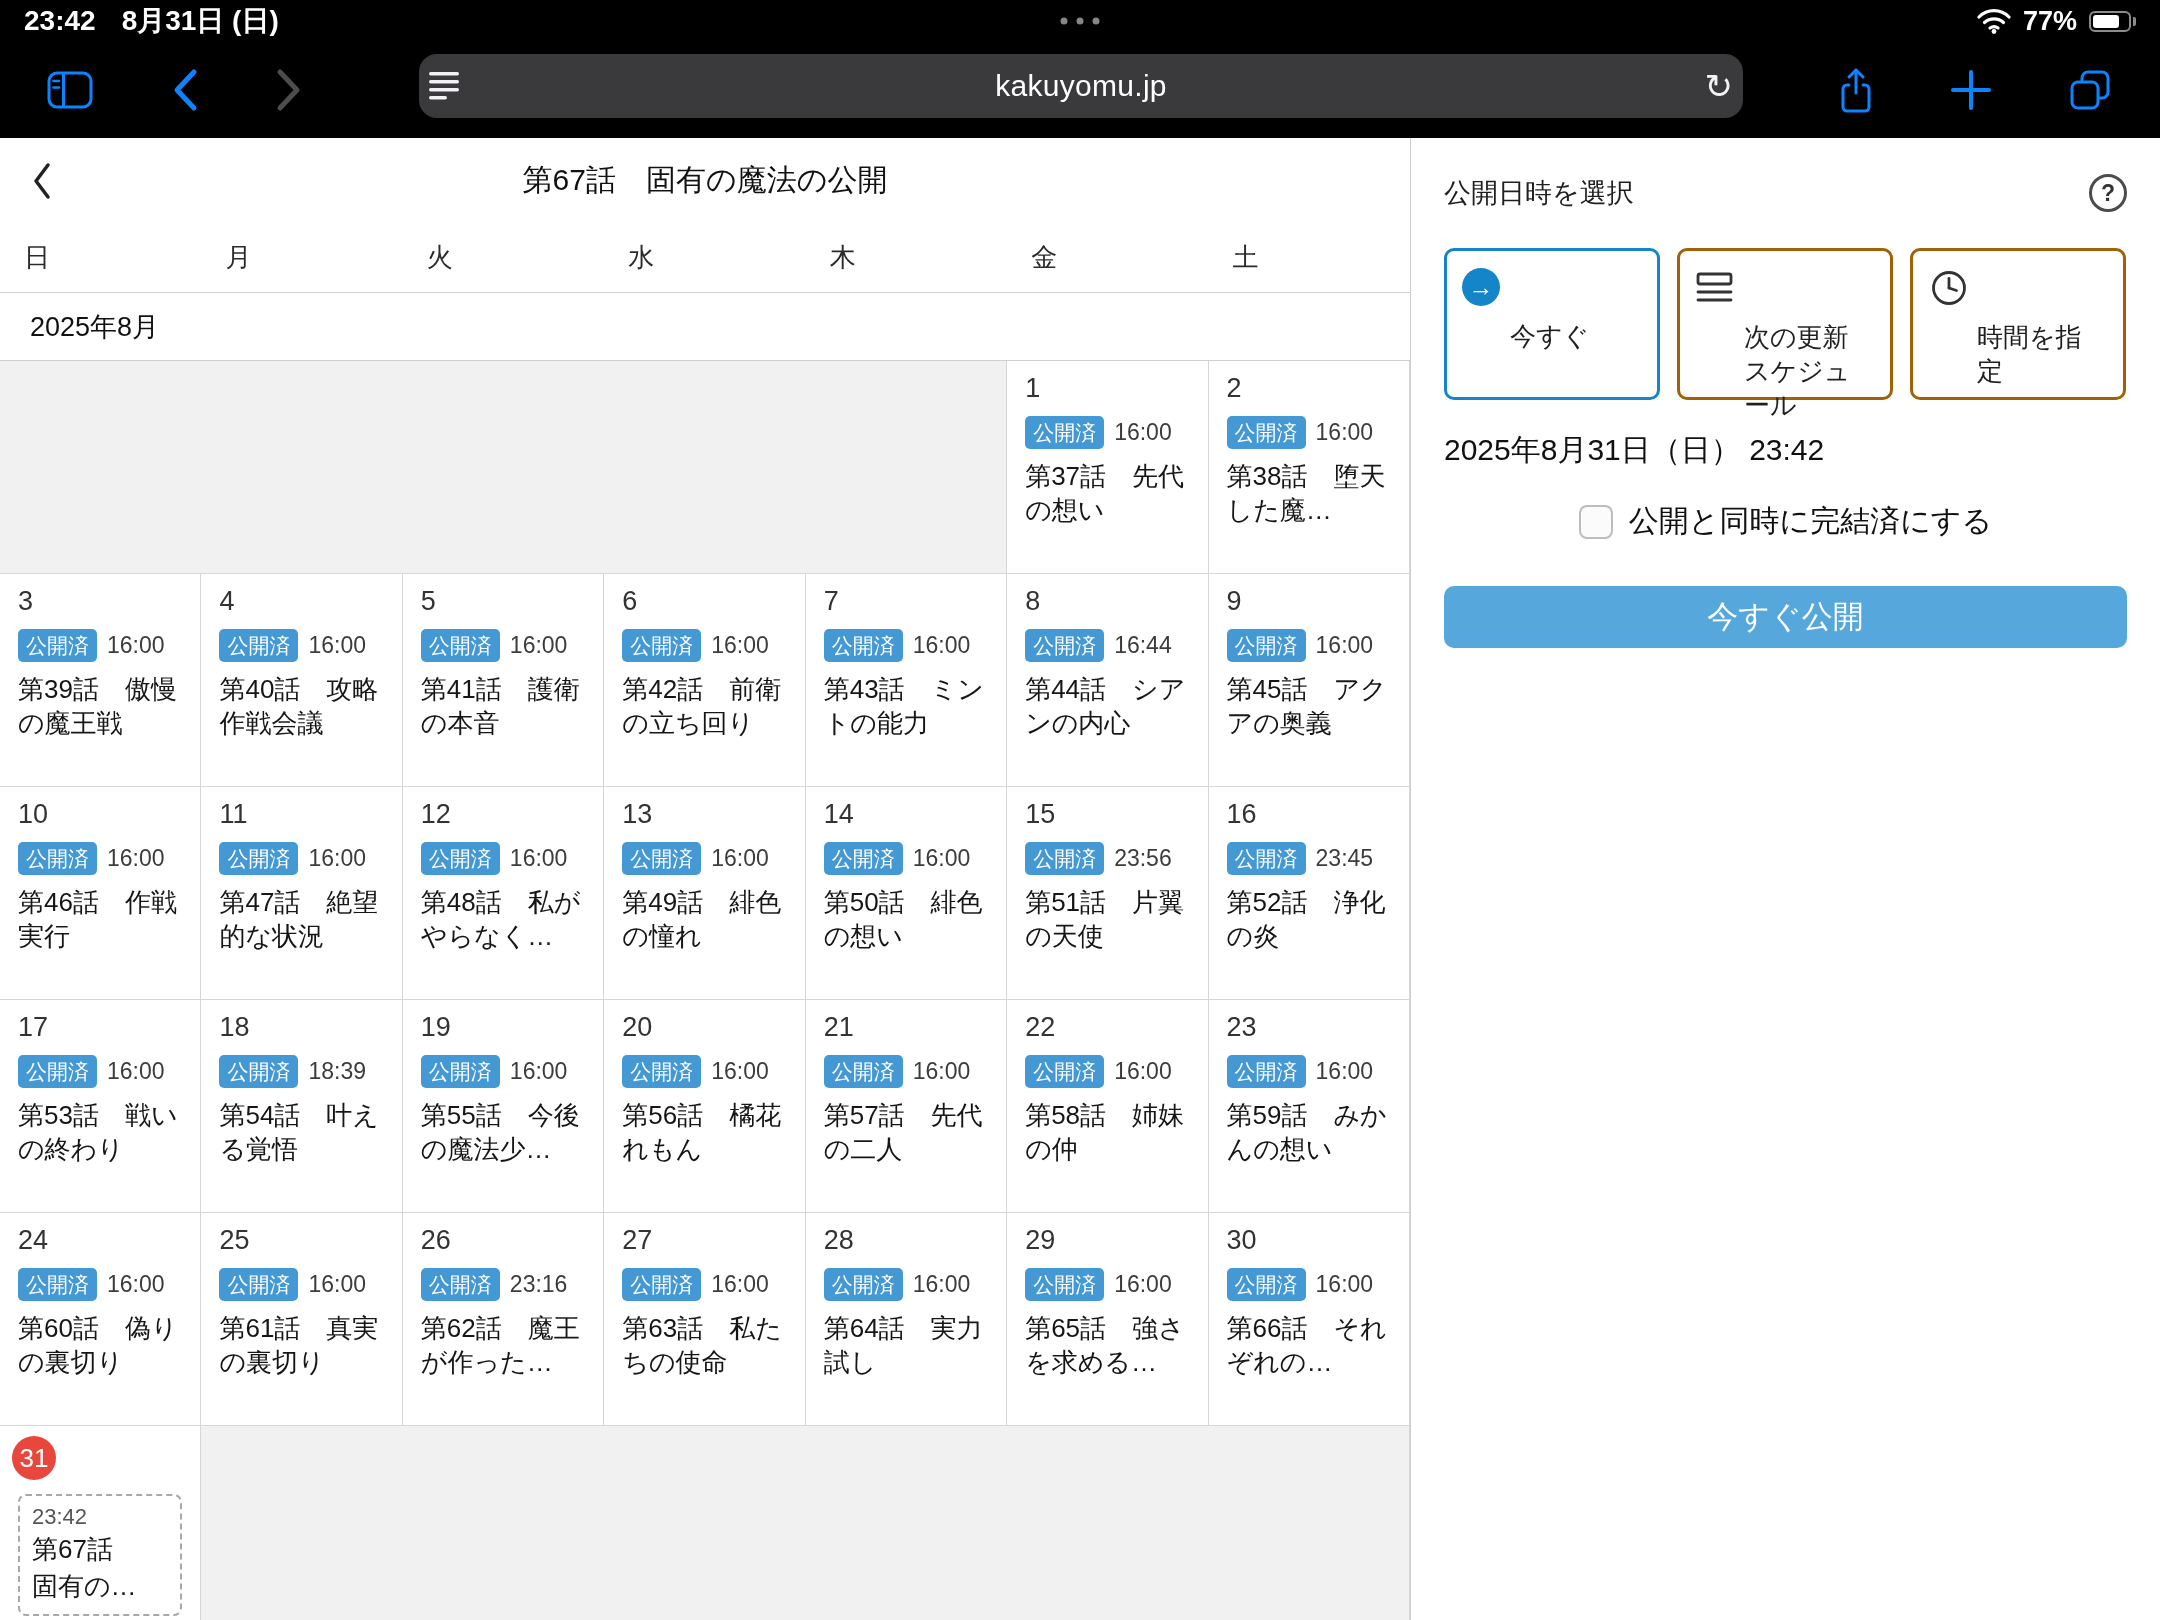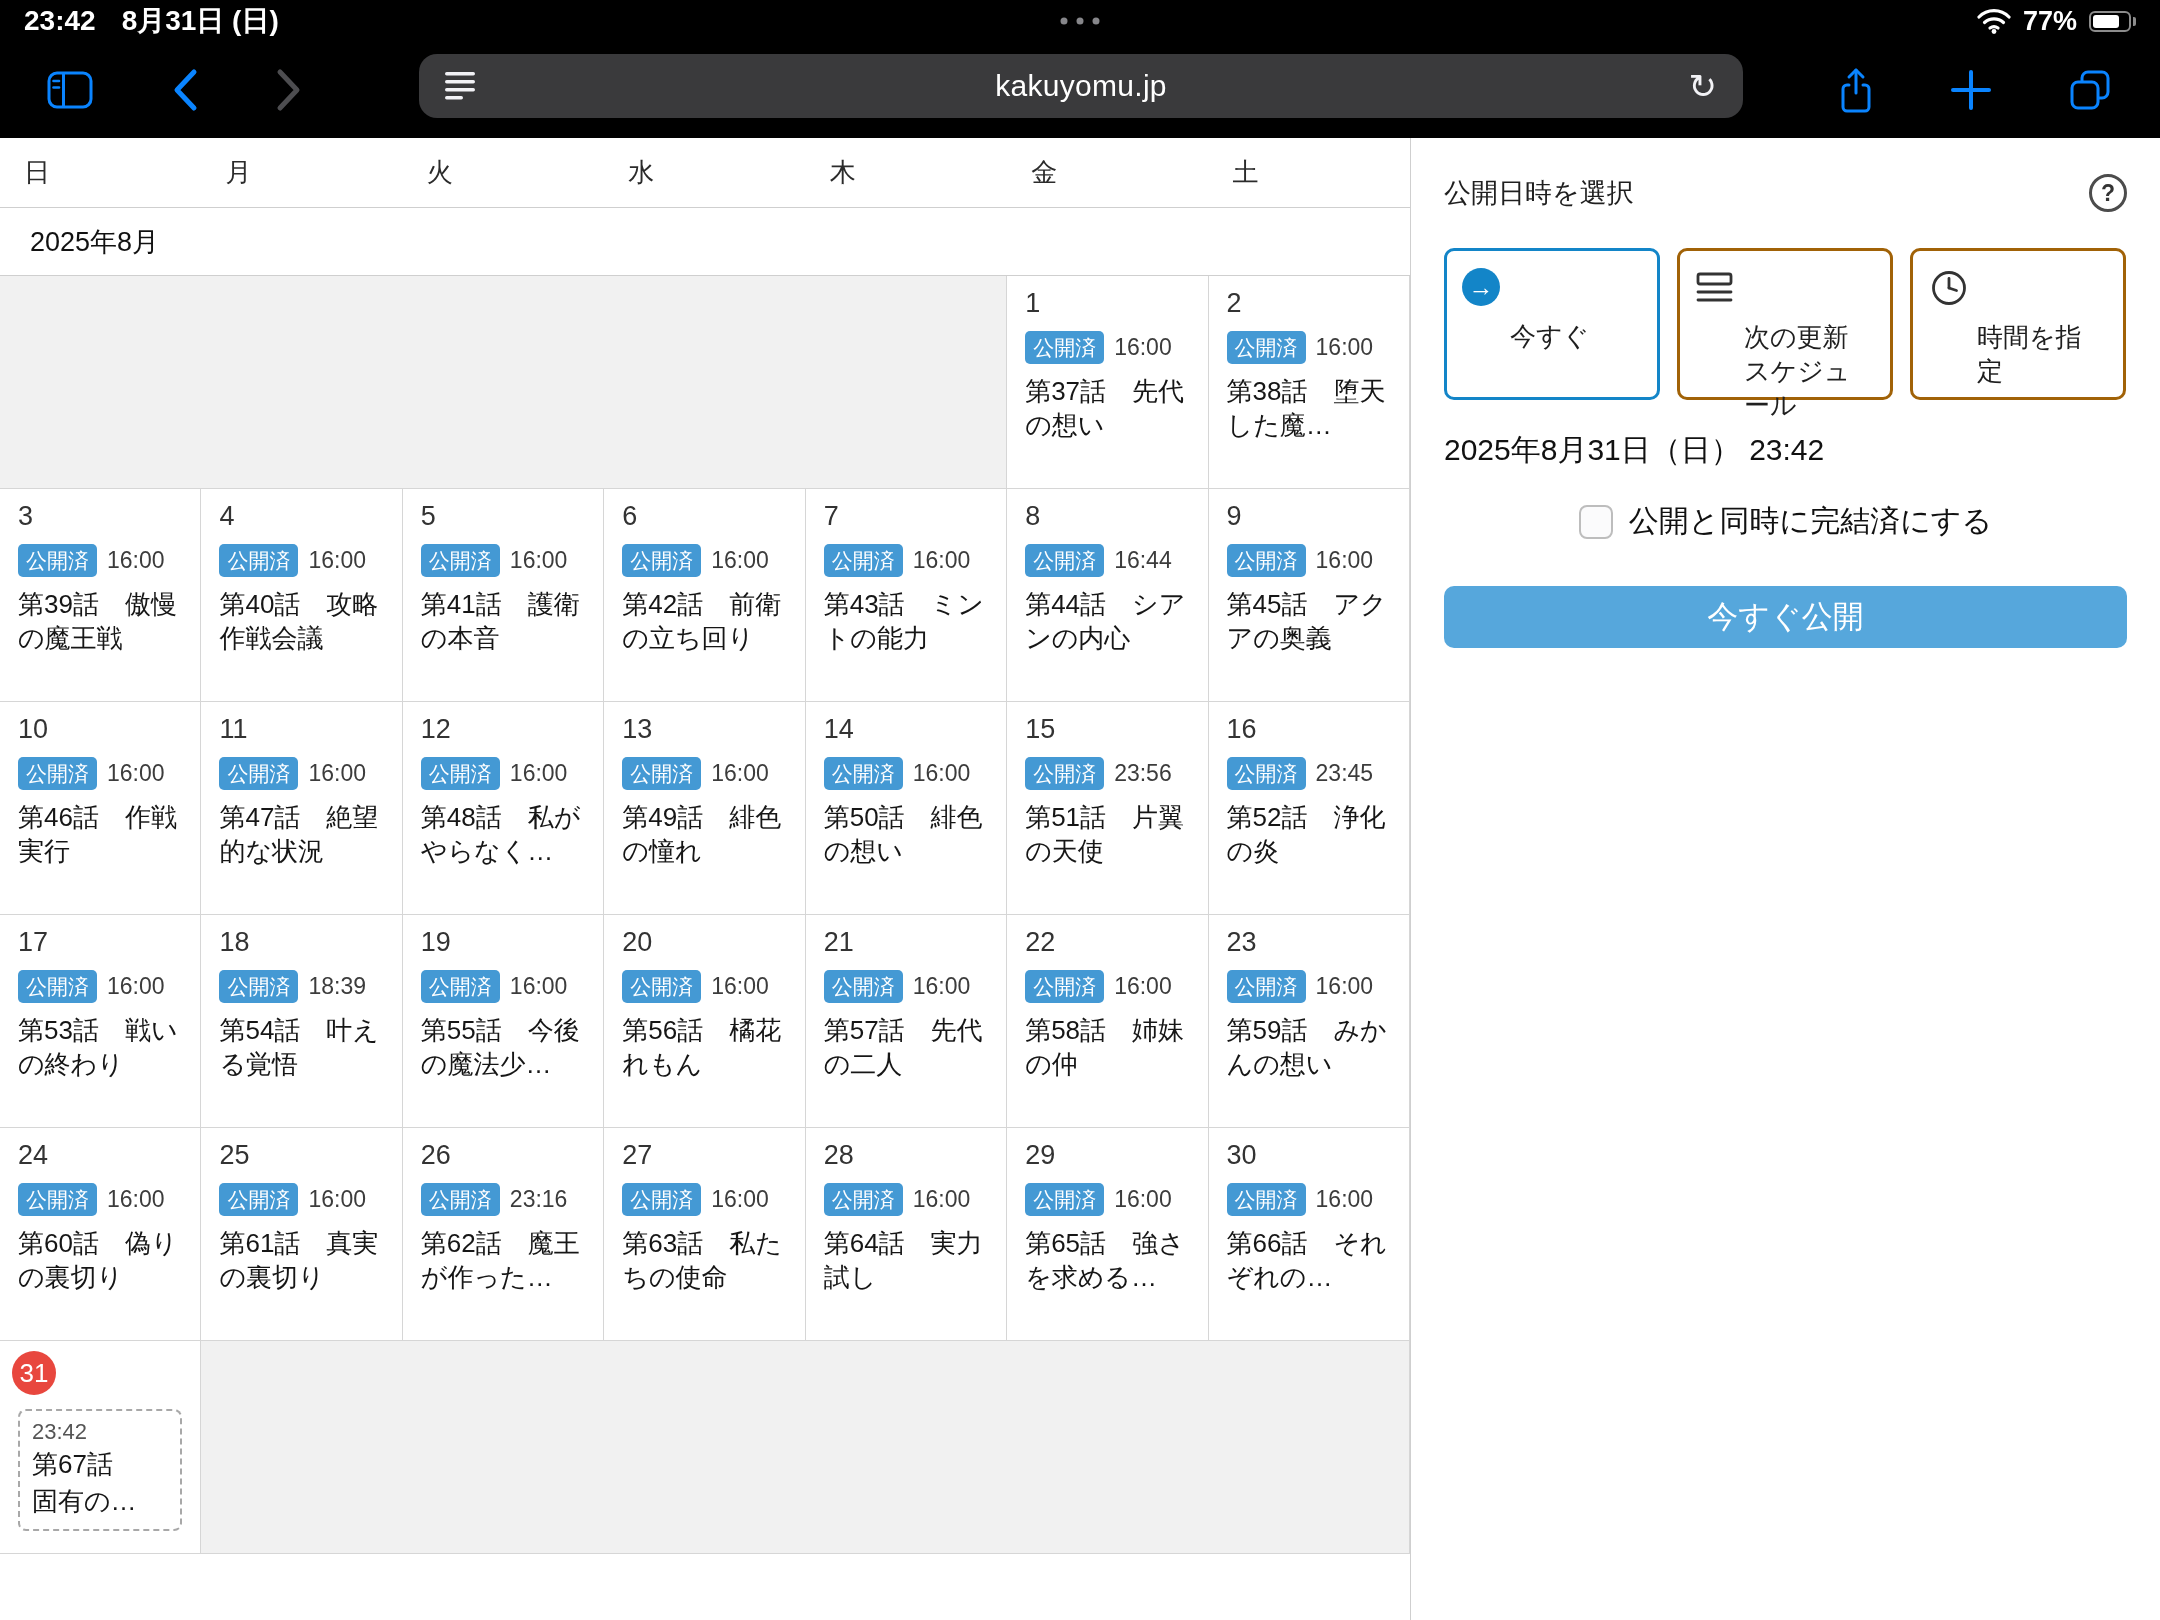--- a/index.html
+++ b/index.html
@@ -18,21 +18,21 @@
 .sb-right{margin-left:auto;display:flex;align-items:center;gap:12px;text-align:center;}
 .sb-batt-pct{font-size:27px;font-weight:600;}
 .battery{display:flex;align-items:center;}
 .batt-body{width:42px;height:21px;border:2px solid rgba(255,255,255,.55);border-radius:6px;padding:2px;display:block;}
 .batt-fill{display:block;height:100%;background:#fff;border-radius:3px;width:77%;}
 .batt-nub{width:3px;height:9px;background:rgba(255,255,255,.55);border-radius:0 2px 2px 0;margin-left:2px;}
 
 
 .toolbar{position:relative;height:96px;background:#000;}
 .tb-btn{position:absolute;top:50%;transform:translate(-50%,-50%);background:none;border:none;display:flex;align-items:center;justify-content:center;cursor:pointer;}
-.url-capsule{position:absolute;left:419px;top:12px;width:1324px;height:64px;background:#3a3a3c;border-radius:18px;display:flex;align-items:center;padding:0 26px;cursor:pointer;}
+.url-capsule{position:absolute;left:419px;top:12px;width:1324px;height:64px;background:#3a3a3c;border-radius:18px;display:flex;align-items:center;padding:0 10px;cursor:pointer;}
 .url-text{position:absolute;left:50%;transform:translateX(-50%);color:#fff;font-size:30px;font-weight:500;letter-spacing:.3px;}
 .reader{display:flex;}
 .reload-glyph{margin-left:auto;color:#f2f2f6;font-size:34px;line-height:1;cursor:pointer;}
 
 
 .content{position:absolute;top:138px;left:0;right:0;bottom:0;display:flex;}
 .calendar{width:1411px;border-right:1px solid #cfcfcf;overflow:hidden;background:#fff;}
 .panel{flex:1;padding:36px 33px 0 33px;background:#fff;}
 
 
@@ -157,20 +157,28 @@
       <svg width="48" height="48" viewBox="0 0 48 48">
         <rect x="16" y="6" width="26" height="26" rx="6" stroke="#0A84FF" stroke-width="3" fill="none"></rect>
         <rect x="6" y="16" width="26" height="26" rx="6" stroke="#0A84FF" stroke-width="3" fill="#000"></rect>
       </svg>
     </button>
   </div>
 
   <div class="content">
 
     <div class="calendar">
+      <div class="cal-header">
+        <span class="cal-back">
+          <svg width="24" height="40" viewBox="0 0 24 40">
+            <polyline points="18,4 6,20 18,36" fill="none" stroke="#222" stroke-width="3.5" stroke-linecap="round" stroke-linejoin="round"></polyline>
+          </svg>
+        </span>
+        <div class="cal-title">第67話　固有の魔法の公開</div>
+      </div>
       <div class="dow-row" id="dow-row">
           <div class="dow">日</div>
           <div class="dow">月</div>
           <div class="dow">火</div>
           <div class="dow">水</div>
           <div class="dow">木</div>
           <div class="dow">金</div>
           <div class="dow">土</div>
         </div>
       <div class="month-row">2025年8月</div>

